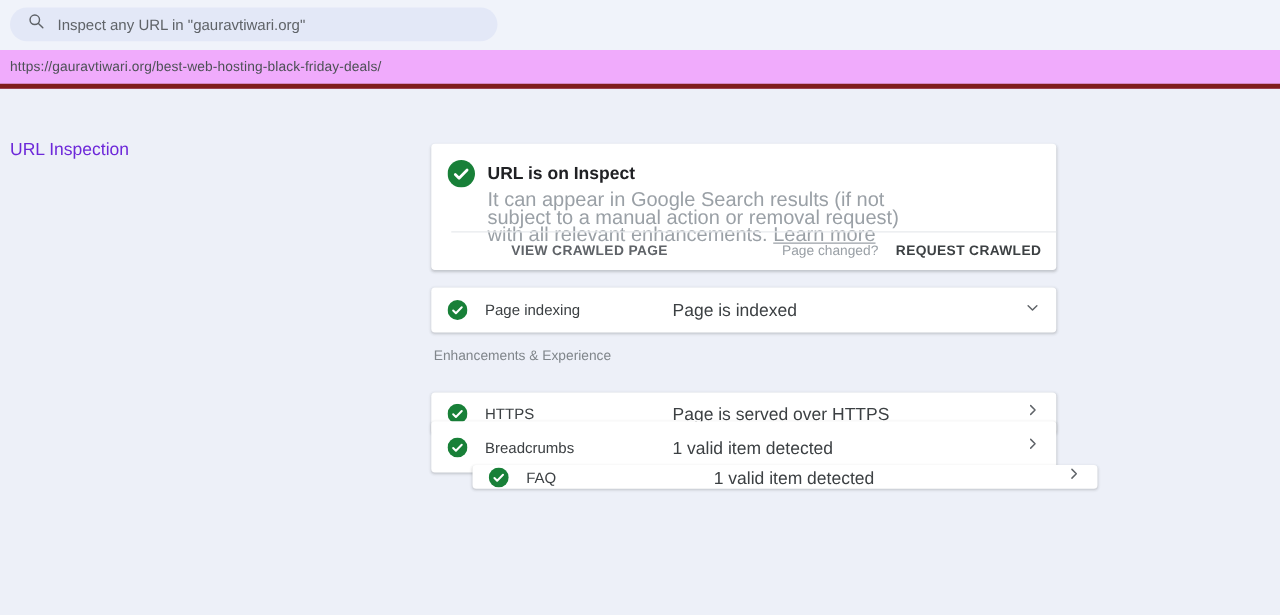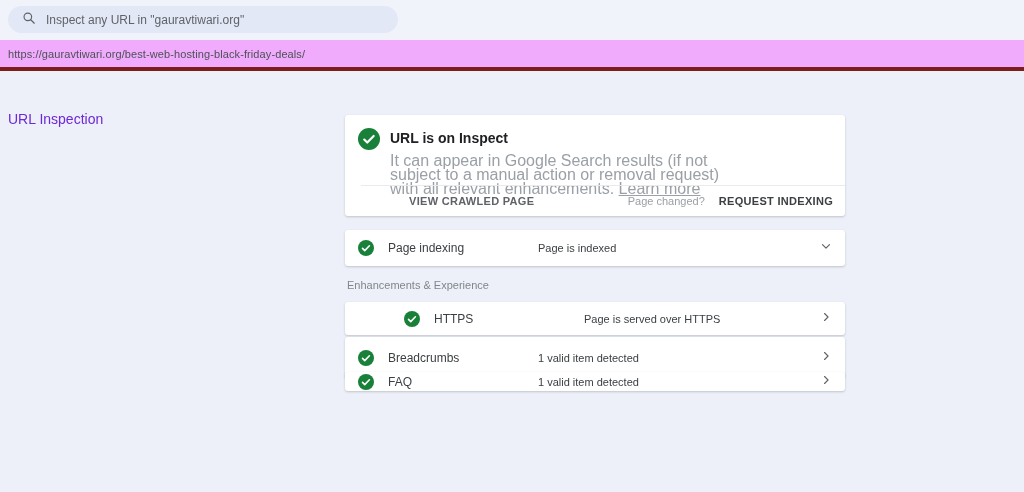--- a/index.html
+++ b/index.html
@@ -77,29 +77,29 @@
     background:none; border:none; cursor:pointer;
     font-family:"Liberation Sans", sans-serif;
   }
   
   .row-card { display:flex; align-items:center; cursor:pointer; }
   .indexing-card { top:230px; height:36px; }
   .row-check { margin-left:13px; width:16px; height:16px; flex:0 0 auto; }
   .row-label {
     margin-left:14px; font-size:12px; color:#3c4043; width:150px;
   }
-  .row-status { font-size:11px; color:#3c4043; }
+  .row-status { font-size:14px; color:#3c4043; }
   .row-chevron { margin-left:auto; margin-right:12px; flex:0 0 auto; }
   .section-label {
     position:absolute; left:347px; top:279px;
     font-size:11px; color:#80868b;
   }
-  .enh-row-0 { top:302px; height:33px;padding-left:46px; }
+  .enh-row-0 { top:314px; height:33px; }
   .enh-row-1 { top:337px; height:41px; }
-  .enh-row-2 { top:372px; height:19px; }
+  .enh-row-2 { top:372px; height:19px;margin-left:33px; }
 </style>
 </head>
 <body>
 
 <div class="topbar">
   <div class="search-pill">
     <span>
       <svg width="14" height="14" viewBox="0 0 24 24">
         <circle cx="10" cy="10" r="6.5" fill="none" stroke="#5f6368" stroke-width="2"></circle>
         <line x1="15" y1="15" x2="21" y2="21" stroke="#5f6368" stroke-width="2" stroke-linecap="round"></line>
@@ -125,21 +125,21 @@
     </span>
     <div class="main-title">URL is on Inspect</div>
     <div class="main-desc">
       <span>It can appear in Google Search results (if not subject to a manual action or removal request) with all relevant enhancements. </span><span class="learn-more">Learn more</span>
     </div>
   </div>
   <div class="main-card-footer">
     <button class="view-crawled">VIEW CRAWLED PAGE</button>
     <div class="footer-right">
       <span class="page-changed">Page changed?</span>
-      <button class="request-indexing">REQUEST INDEXING</button>
+      <button class="request-indexing">REQUEST CRAWLED</button>
     </div>
   </div>
 </div>
 
 <div class="card row-card indexing-card">
   <span class="row-check">
     <svg width="16" height="16" viewBox="0 0 24 24">
       <circle cx="12" cy="12" r="12" fill="#188038"></circle>
       <path d="M6.8 12.6l3.3 3.3 7-7.2" fill="none" stroke="#ffffff" stroke-width="2.4" stroke-linecap="round" stroke-linejoin="round"></path>
     </svg>

